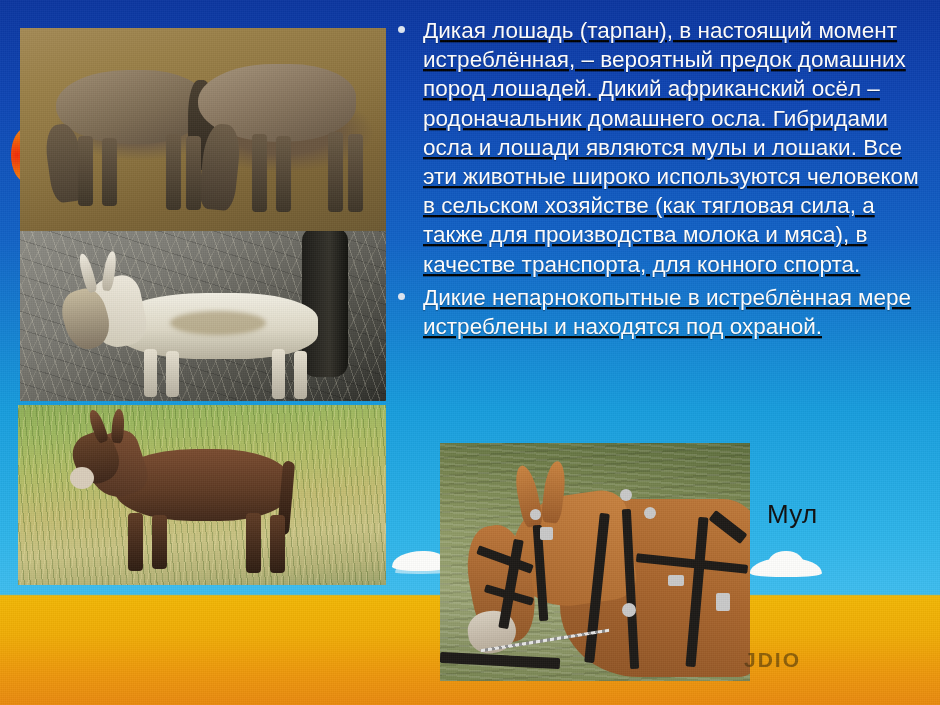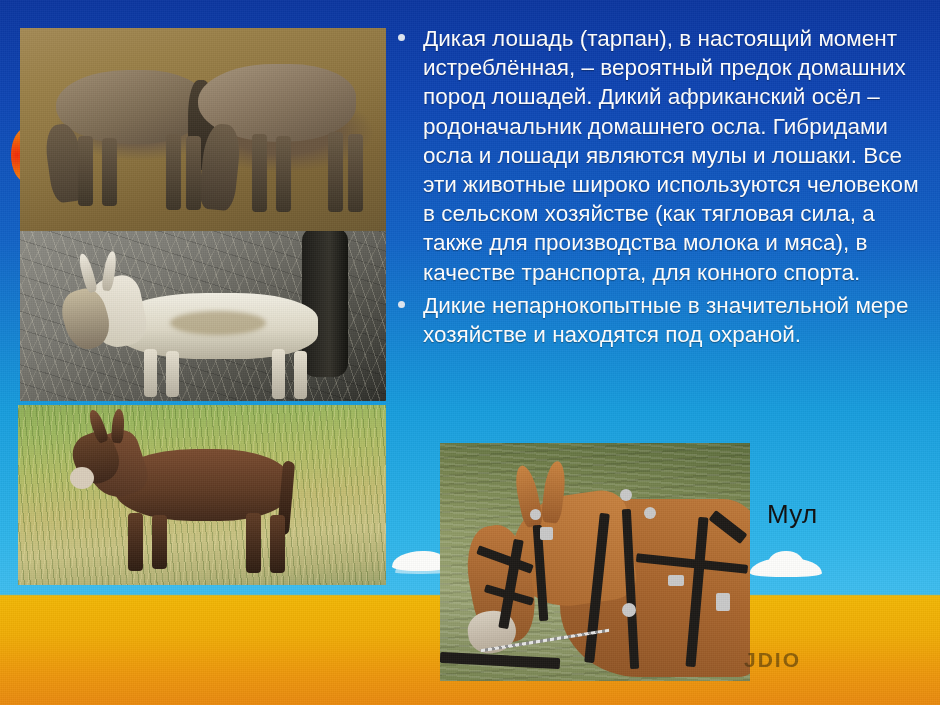--- a/index.html
+++ b/index.html
@@ -130,21 +130,21 @@
   .ph-mule .mmuz{position:absolute;left:28px;top:168px;width:48px;height:42px;background:linear-gradient(180deg,#d8cfc0,#b7ab99);border-radius:44% 48% 50% 46%;transform:rotate(-8deg);}
   .ph-mule .mear{position:absolute;width:20px;height:62px;background:linear-gradient(180deg,#c98340,#9a5b2a);border-radius:50% 50% 26% 26%;}
   .ph-mule .mer1{left:78px;top:22px;transform:rotate(-12deg);}
   .ph-mule .mer2{left:104px;top:18px;transform:rotate(7deg);}
   .ph-mule .strap{position:absolute;background:#1d1a17;border-radius:2px;}
   .ph-mule .buckle{position:absolute;background:#c9c9c9;border-radius:2px;}
   .ph-mule .chain{position:absolute;height:3px;background:repeating-linear-gradient(90deg,#e6e6e6 0 4px, #8d8d8d 4px 7px);}
 
   
   #body-text{
-    position:absolute;left:398px;top:24px;width:522px;
+    position:absolute;left:398px;top:16px;width:522px;text-decoration:underline;
   }
   .bullet-row{display:flex;align-items:flex-start;margin-bottom:4px;}
   .bullet-dot{
     flex:0 0 auto;width:7px;height:7px;border-radius:50%;
     background:#dfe7f2;margin:10px 18px 0 0;
   }
   .bullet-text{
     flex:1 1 auto;
     color:#ffffff;
     font-size:22.5px;
@@ -247,21 +247,21 @@
 
   <div id="body-text">
 
     <div class="bullet-row">
       <span class="bullet-dot"></span>
       <span class="bullet-text">Дикая лошадь (тарпан), в настоящий момент истреблённая, – вероятный предок домашних пород лошадей. Дикий африканский осёл – родоначальник домашнего осла. Гибридами осла и лошади являются мулы и лошаки. Все эти животные широко используются человеком в сельском хозяйстве (как тягловая сила, а также для производства молока и мяса), в качестве транспорта, для конного спорта.</span>
     </div>
 
     <div class="bullet-row">
       <span class="bullet-dot"></span>
-      <span class="bullet-text">Дикие непарнокопытные в значительной мере хозяйстве и находятся под охраной.</span>
+      <span class="bullet-text">Дикие непарнокопытные в истреблённая мере истреблены и находятся под охраной.</span>
     </div>
 
   </div>
 
   <div id="mule-label">Мул</div>
 
   <div class="wm">JDIO</div>
 
 </div>
 

